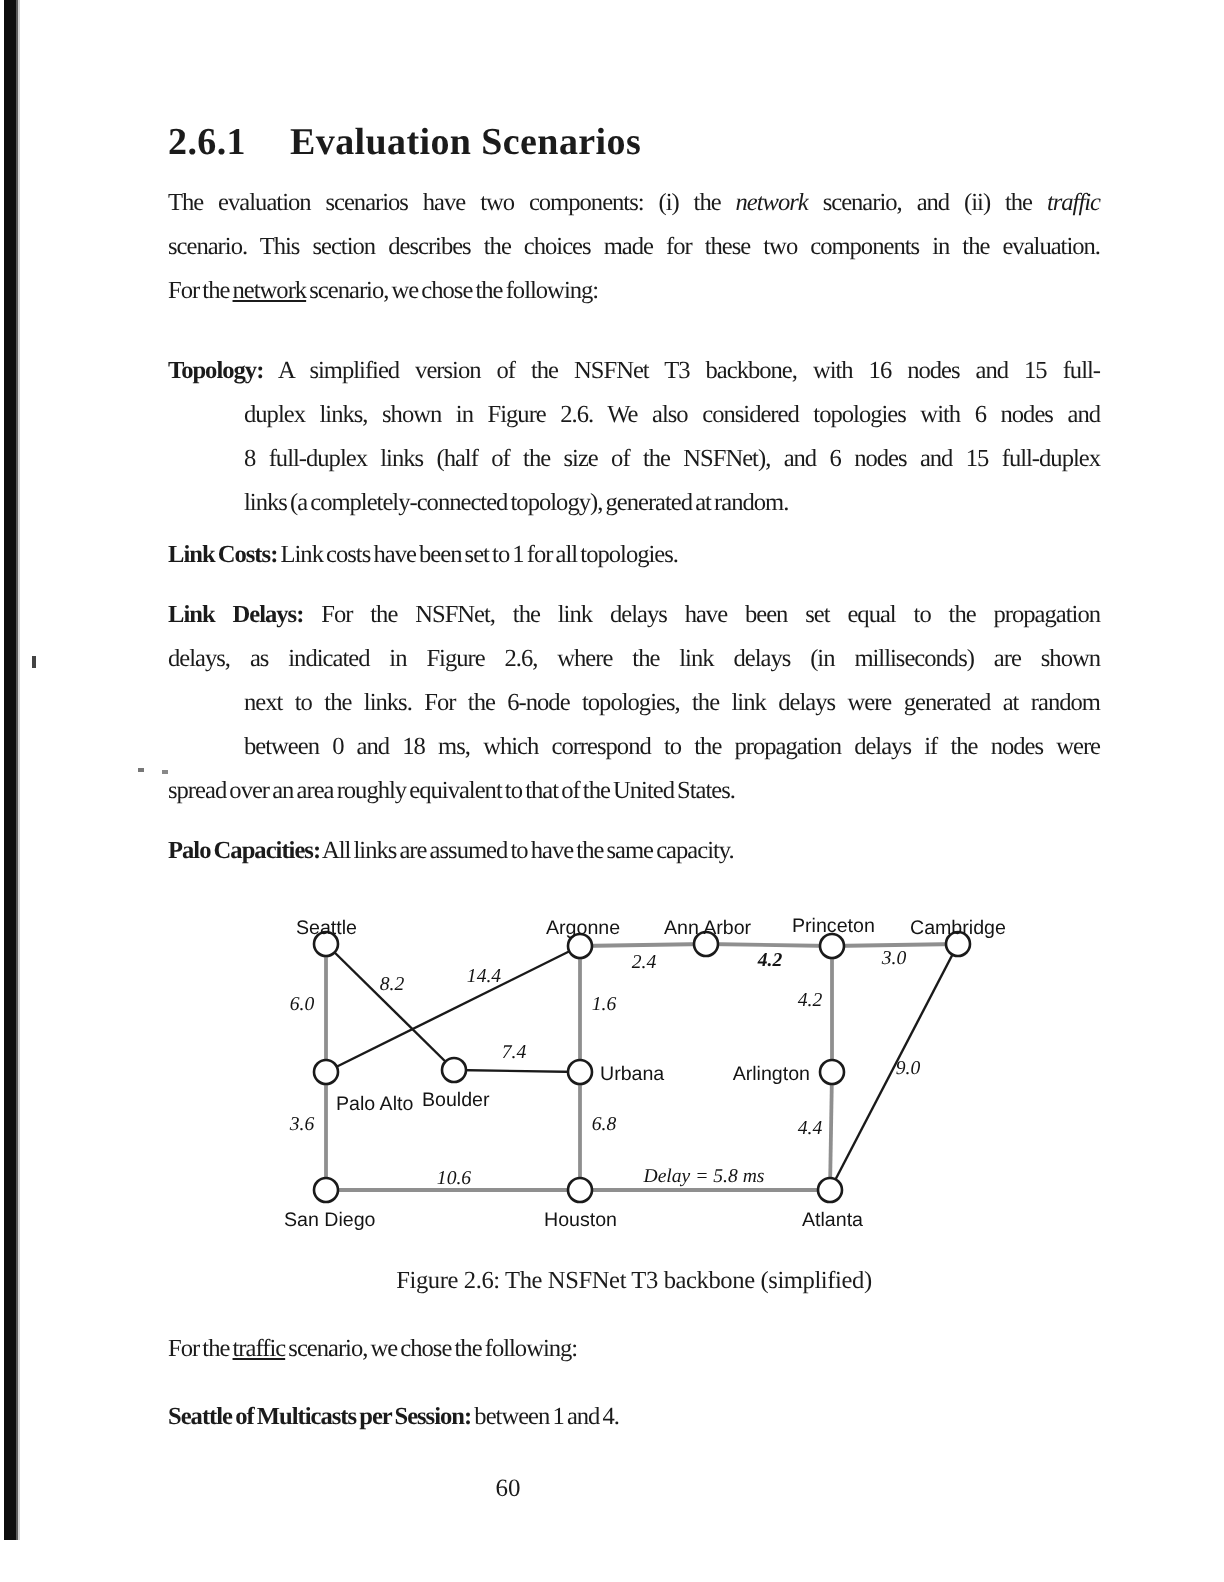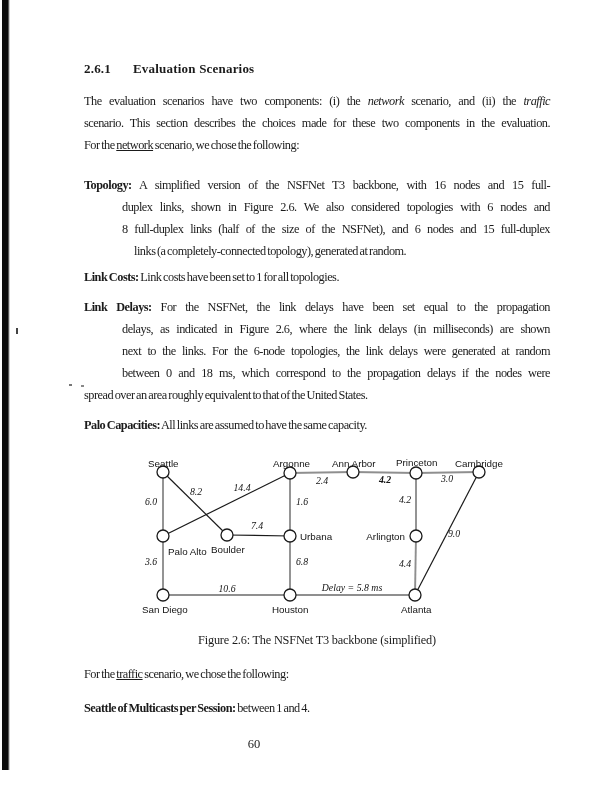--- a/index.html
+++ b/index.html
@@ -9,21 +9,21 @@
   }
   .scan-strip{
     position:absolute;left:2px;top:0;width:6px;height:770px;background:#0d0d0d;
     box-shadow:1px 0 0 #5a5a5a, 2px 0 0 rgba(0,0,0,0.18);
   }
   .speck{position:absolute;background:#444;}
   .speck.s1{left:16px;top:328px;width:2px;height:6px;}
   .speck.s2{left:69px;top:384px;width:3px;height:2px;background:#777;}
   .speck.s3{left:81px;top:385px;width:3px;height:2px;background:#888;}
   .heading{
-    position:absolute;left:84px;top:61px;font-size:13px;font-weight:bold;
+    position:absolute;left:84px;top:61px;font-size:19px;font-weight:bold;
     letter-spacing:0.2px;white-space:nowrap;
   }
   .heading .num{margin-right:22px;}
   .block{
     position:absolute;left:84px;width:466px;
     font-size:12.3px;line-height:22px;letter-spacing:-0.5px;word-spacing:-1px;
   }
   .ln{text-align:justify;text-align-last:justify;white-space:nowrap;}
   .ln.last{text-align-last:left;}
   .b{font-weight:bold;}
@@ -54,28 +54,28 @@
 
 <div class="block" style="top:90px">
     <div class="ln"><span>The evaluation scenarios have two components: (i) the </span><span class="i">network</span><span> scenario, and (ii) the </span><span class="i">traffic</span></div>
     <div class="ln"><span>scenario.  This section describes the choices made for these two components in the evaluation.</span></div>
     <div class="ln last"><span>For the </span><span class="u">network</span><span> scenario, we chose the following:</span></div>
   </div>
 <div class="block" style="top:174px">
     <div class="ln"><span class="b">Topology:</span><span>  A simplified version of the NSFNet T3 backbone, with 16 nodes and 15 full-</span></div>
     <div class="ln" style="margin-left: 38px;"><span>duplex links, shown in Figure 2.6.  We also considered topologies with 6 nodes and</span></div>
     <div class="ln" style="margin-left: 38px;"><span>8 full-duplex links (half of the size of the NSFNet), and 6 nodes and 15 full-duplex</span></div>
-    <div class="ln last" style="margin-left: 50px; font-family: Liberation Serif, serif;"><span>links (a completely-connected topology), generated at random.</span></div>
+    <div class="ln last" style="margin-left: 38px; font-family: Liberation Serif, serif;"><span>links (a completely-connected topology), generated at random.</span></div>
   </div>
 <div class="block" style="top:266px">
     <div class="ln last"><span class="b">Link Costs:</span><span>  Link costs have been set to 1 for all topologies.</span></div>
   </div>
 <div class="block" style="top:296px">
     <div class="ln"><span class="b">Link Delays:</span><span>  For the NSFNet, the link delays have been set equal to the propagation</span></div>
-    <div class="ln" style="margin-left: 38px;"><span>delays, as indicated in Figure 2.6, where the link delays (in milliseconds) are shown</span></div>
+    <div class="ln" style=""><span>delays, as indicated in Figure 2.6, where the link delays (in milliseconds) are shown</span></div>
     <div class="ln" style="margin-left: 38px;"><span>next to the links.  For the 6-node topologies, the link delays were generated at random</span></div>
     <div class="ln" style="margin-left: 38px;"><span>between 0 and 18 ms, which correspond to the propagation delays if the nodes were</span></div>
     <div class="ln last" style=""><span>spread over an area roughly equivalent to that of the United States.</span></div>
   </div>
 <div class="block" style="top:414px">
     <div class="ln last"><span class="b">Palo Capacities:</span><span>  All links are assumed to have the same capacity.</span></div>
   </div>
 
 <svg class="figure-svg" width="386" height="172" viewBox="0 0 386 172">
     <line x1="29" y1="22" x2="29" y2="86" stroke="#8f8f8f" stroke-width="1.9"></line>

